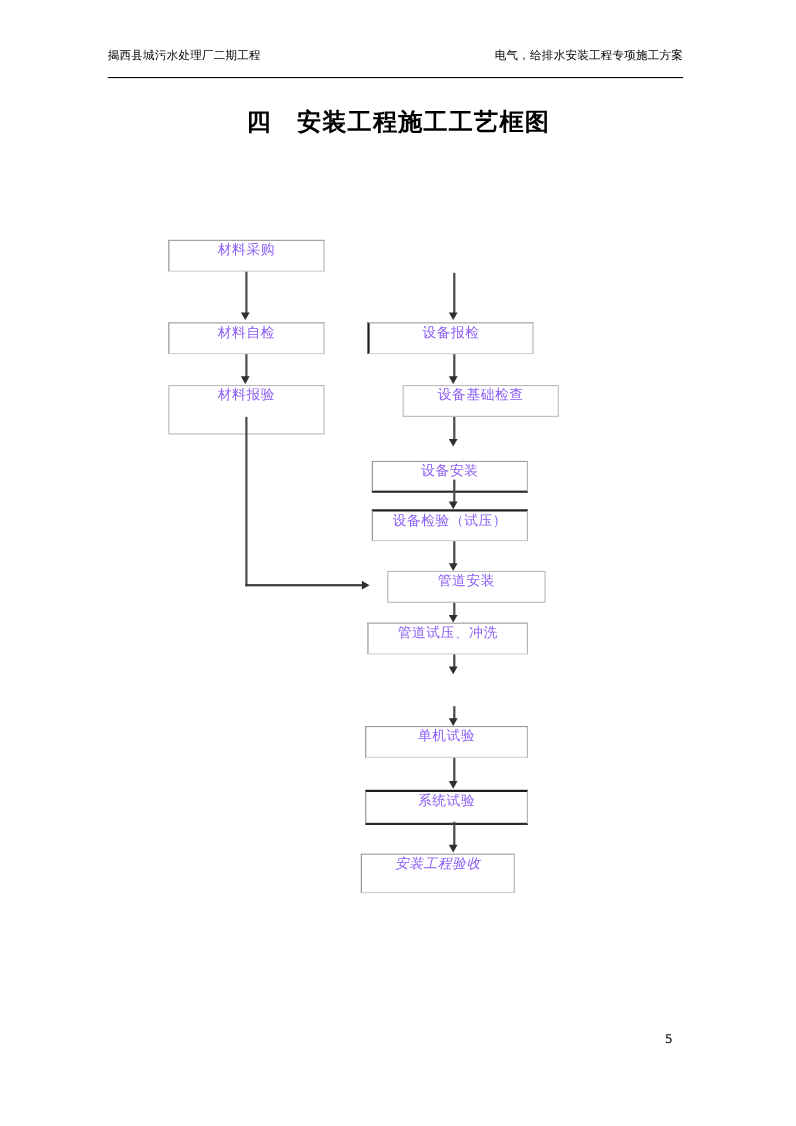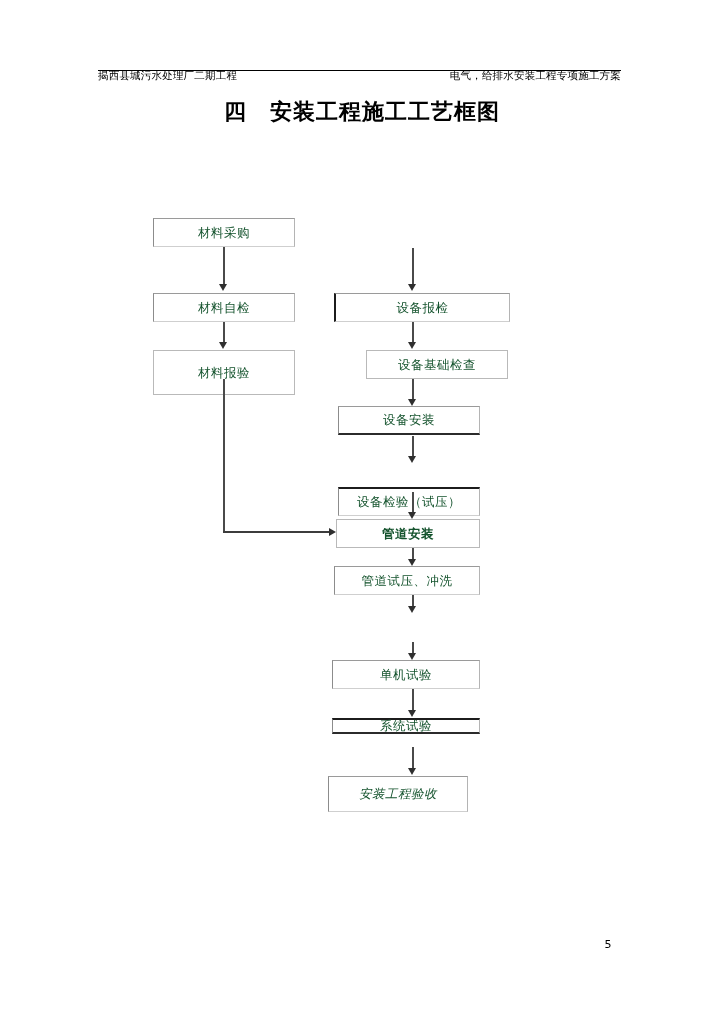--- a/index.html
+++ b/index.html
@@ -26,21 +26,20 @@
     border-bottom: 1.2px solid #000000;
     display: flex;
     align-items: flex-start;
     justify-content: space-between;
   }
   .hdr-text {
     font-size: 10.5px;
     line-height: 14px;
     letter-spacing: 0.2px;
     white-space: nowrap;
-    margin-top: 24px;
   }
 
   
   .doc-title {
     position: absolute;
     left: 0;
     top: 97px;
     width: 724px;
     text-align: center;
     font-size: 22px;
@@ -62,27 +61,27 @@
   .node {
     position: absolute;
     box-sizing: border-box;
     background: #ffffff;
     border: 1px solid #5a5a5a;
     border-top-color: #9a9a9a;
     border-left-color: #8c8c8c;
     border-right-color: #b4b4b4;
     border-bottom-color: #cfcfcf;
     display: flex;
-    align-items: center;
+    align-items: flex-start;
     justify-content: center;
     font-size: 12.5px;
     line-height: 16px;
     letter-spacing: 0.5px;
     white-space: nowrap;
-    color: #14532d;
+    color: #8b5cf6;
   }
   
   .node.dark-bottom { border-bottom-color: #2b2b2b; border-bottom-width: 2px; }
   .node.dark-top    { border-top-color: #1c1c1c; border-top-width: 2px; }
   .node.dark-left   { border-left-color: #1c1c1c; border-left-width: 2px; }
   .node.light-all   { border-color: #b9b9b9; }
 
   .vline {
     position: absolute;
     width: 1.6px;
@@ -150,49 +149,49 @@
   </div>
 
   <div class="vline" style="left:223px; top:379px; height:154px;"></div>
   <div class="hline" style="left:223px; top:531px; width:106px;"></div>
   <div class="arrow-right" style="left:329px; top:528px;"></div>
 
 
   <div class="vline" style="left:412px; top:248px; height:37px;"></div>
   <div class="arrow-down" style="left:408px; top:284px;"></div>
 
-  <div class="node dark-left" style="left:334px; top:293px; width:176px; height:29px;">
+  <div class="node dark-left" style="left:334px; top:293px; width:151px; height:29px;">
     <span>设备报检</span>
   </div>
 
   <div class="vline" style="left:412px; top:322px; height:21px;"></div>
   <div class="arrow-down" style="left:408px; top:342px;"></div>
 
   <div class="node light-all" style="left:338px; top:350px; width:142px; height:29px;margin-left:28px;">
     <span>设备基础检查</span>
   </div>
 
   <div class="vline" style="left:412px; top:379px; height:21px;"></div>
   <div class="arrow-down" style="left:408px; top:399px;"></div>
 
-  <div class="node dark-bottom" style="left:338px; top:406px; width:142px; height:29px;">
+  <div class="node dark-bottom" style="left:338px; top:419px; width:142px; height:29px;">
     <span>设备安装</span>
   </div>
 
   <div class="vline" style="left:412px; top:436px; height:21px;"></div>
   <div class="arrow-down" style="left:408px; top:456px;"></div>
 
-  <div class="node dark-top" style="left:338px; top:487px; width:142px; height:29px;">
+  <div class="node dark-top" style="left:338px; top:463px; width:142px; height:29px;">
     <span>设备检验（试压）</span>
   </div>
 
   <div class="vline" style="left:412px; top:492px; height:21px;"></div>
   <div class="arrow-down" style="left:408px; top:512px;"></div>
 
-  <div class="node light-all" style="left:336px; top:519px; width:144px; height:29px;font-weight:bold;">
+  <div class="node light-all" style="left:352px; top:519px; width:144px; height:29px;">
     <span>管道安装</span>
   </div>
 
   <div class="vline" style="left:412px; top:548px; height:12px;"></div>
   <div class="arrow-down" style="left:408px; top:559px;"></div>
 
   <div class="node" style="left:334px; top:566px; width:146px; height:29px;">
     <span>管道试压、冲洗</span>
   </div>
 
@@ -203,21 +202,21 @@
   <div class="vline" style="left:412px; top:642px; height:12px;"></div>
   <div class="arrow-down" style="left:408px; top:653px;"></div>
 
   <div class="node" style="left:332px; top:660px; width:148px; height:29px;">
     <span>单机试验</span>
   </div>
 
   <div class="vline" style="left:412px; top:689px; height:22px;"></div>
   <div class="arrow-down" style="left:408px; top:710px;"></div>
 
-  <div class="node dark-top dark-bottom" style="left:332px; top:718px; width:148px; height:16px;">
+  <div class="node dark-top dark-bottom" style="left:332px; top:718px; width:148px; height:32px;">
     <span>系统试验</span>
   </div>
 
   <div class="vline" style="left:412px; top:747px; height:22px;"></div>
   <div class="arrow-down" style="left:408px; top:768px;"></div>
 
   <div class="node" style="left:328px; top:776px; width:140px; height:36px;font-style:italic;">
     <span>安装工程验收</span>
   </div>
 

